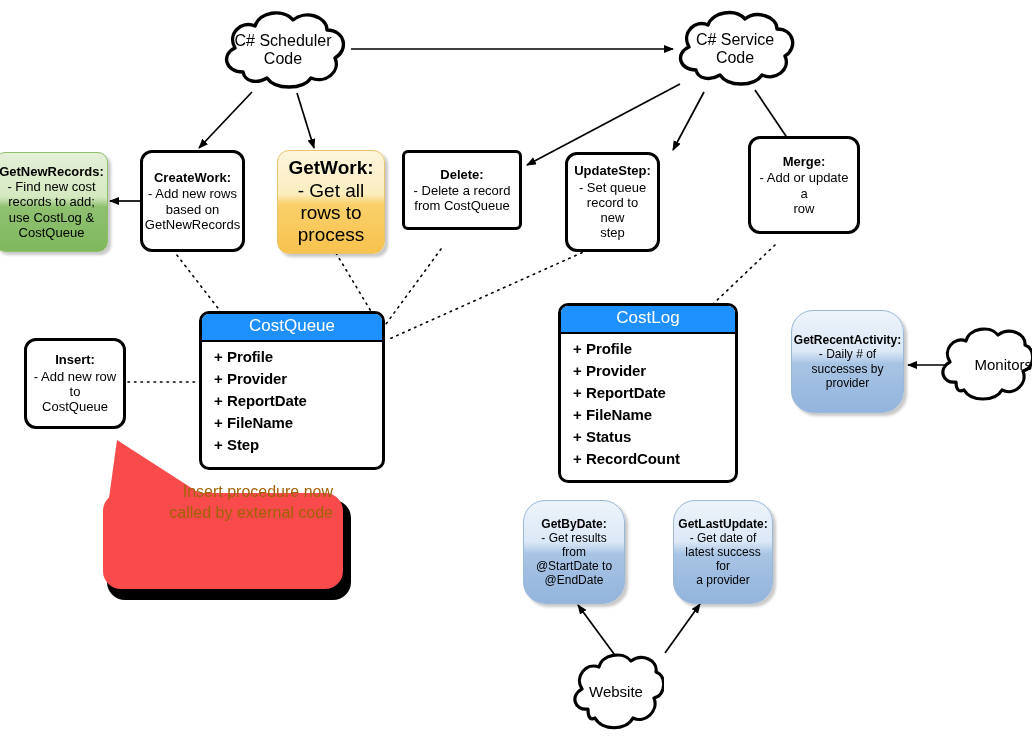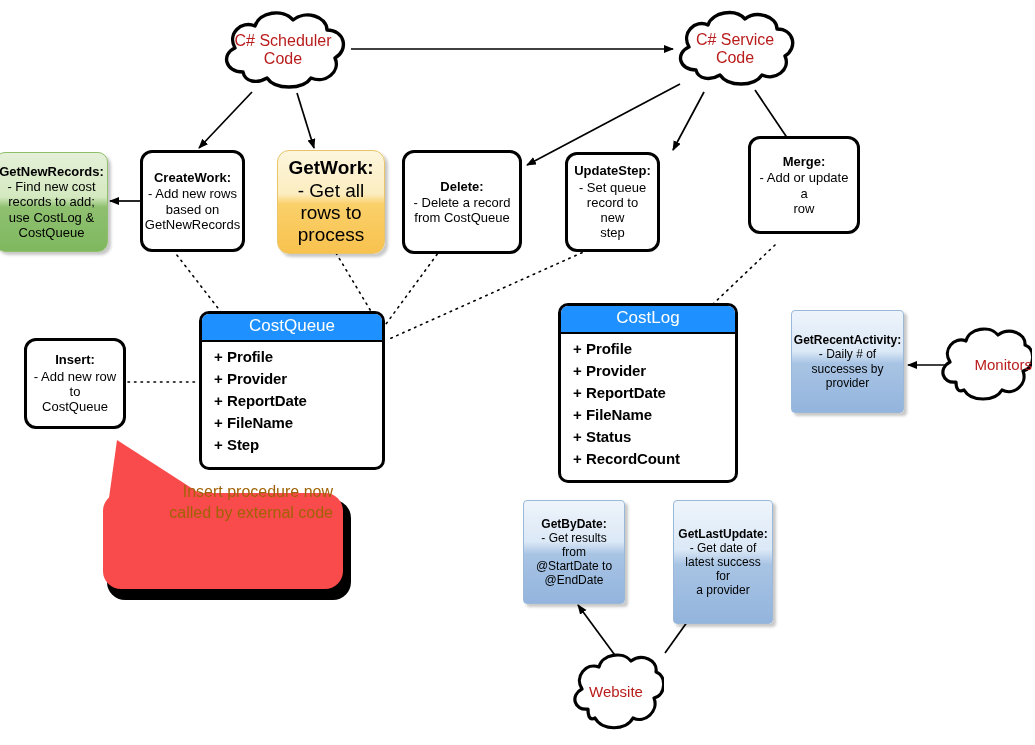--- a/index.html
+++ b/index.html
@@ -73,21 +73,21 @@
     box-shadow: 3px 3px 3px rgba(0,0,0,0.22);
     font-size: 19px;
     color: #000000;
     padding: 3px 5px;
   }
   .yellow .ttl { font-weight: bold; }
 
   
   .blueg {
     border: 1px solid #9ab8d8;
-    border-radius: 4px;
+    border-radius: 22px;
     background: linear-gradient(to bottom, #eef4fb 0%, #dbe8f6 40%, #a8c4e4 52%, #93b4dd 100%);
     box-shadow: 3px 3px 3px rgba(0,0,0,0.22);
     font-size: 12px;
     color: #000000;
     padding: 3px 4px;
   }
   .blueg .ttl { font-weight: bold; }
 
   
   .entity {
@@ -127,21 +127,21 @@
     width: 13px;
   }
 
   
   .cloud {
     position: absolute;
     display: flex;
     align-items: center;
     justify-content: center;
     text-align: center;
-    color: #b91c1c;
+    color: #000000;
     line-height: 1.15;
   }
   .cloud .ctext {
     position: relative;
     z-index: 2;
   }
   .cloud svg {
     position: absolute;
     left: 0;
     top: 0;
@@ -269,21 +269,21 @@
   </div>
 
   <div class="node yellow" style="left:277px; top:150px; width:108px; height:104px;">
     <div class="ttl">GetWork:</div>
     <div class="desc">
       <div>- Get all rows to</div>
       <div>process</div>
     </div>
   </div>
 
-  <div class="node proc" style="left:402px; top:150px; width:120px; height:104px;">
+  <div class="node proc" style="left:402px; top:150px; width:120px; height:80px;border-radius:6px;">
     <div class="ttl">Delete:</div>
     <div class="desc">
       <div>- Delete a record</div>
       <div>from CostQueue</div>
     </div>
   </div>
 
   <div class="node proc" style="left:565px; top:152px; width:95px; height:100px;">
     <div class="ttl">UpdateStep:</div>
     <div class="desc">
@@ -320,21 +320,21 @@
 
   <div class="node blueg" style="left:523px; top:500px; width:102px; height:104px;">
     <div class="ttl">GetByDate:</div>
     <div class="desc">
       <div>- Get results from</div>
       <div>@StartDate to</div>
       <div>@EndDate</div>
     </div>
   </div>
 
-  <div class="node blueg" style="left:673px; top:500px; width:100px; height:124px;">
+  <div class="node blueg" style="left:673px; top:500px; width:100px; height:104px;">
     <div class="ttl">GetLastUpdate:</div>
     <div class="desc">
       <div>- Get date of</div>
       <div>latest success for</div>
       <div>a provider</div>
     </div>
   </div>
 
   <div class="entity" style="left:199px; top:311px; width:186px; height:159px;">
     <div class="ehead">CostQueue</div>

